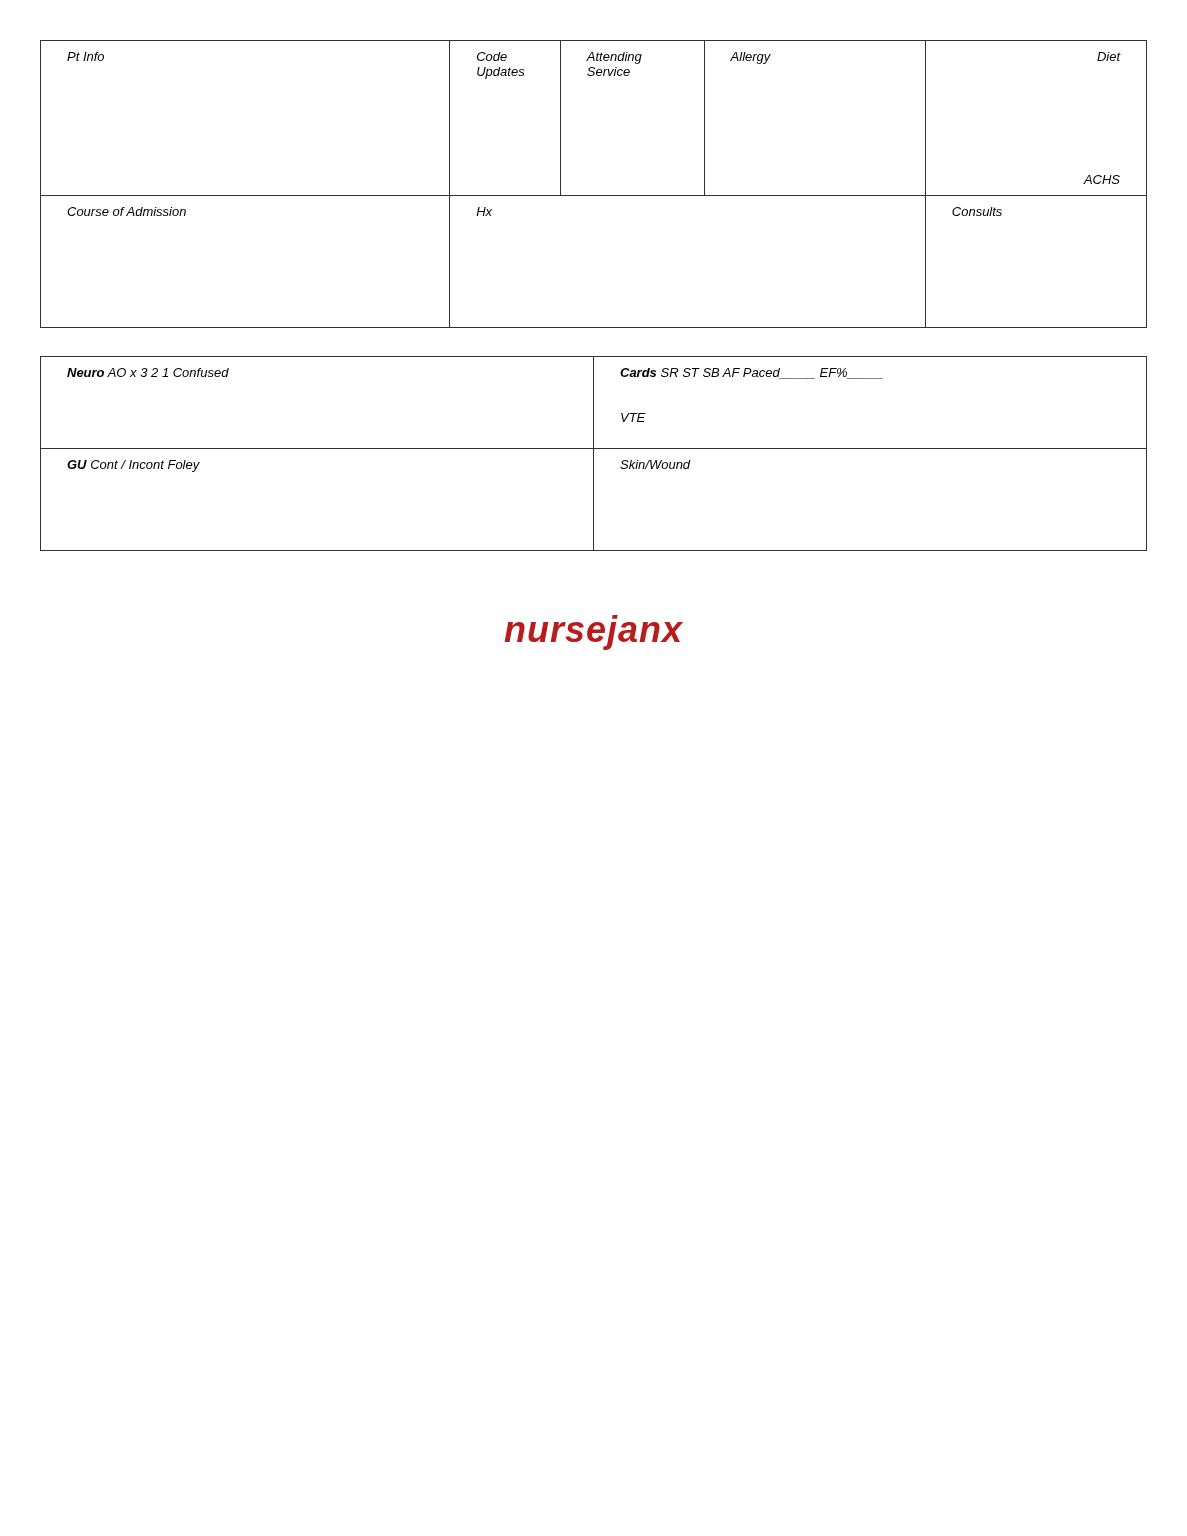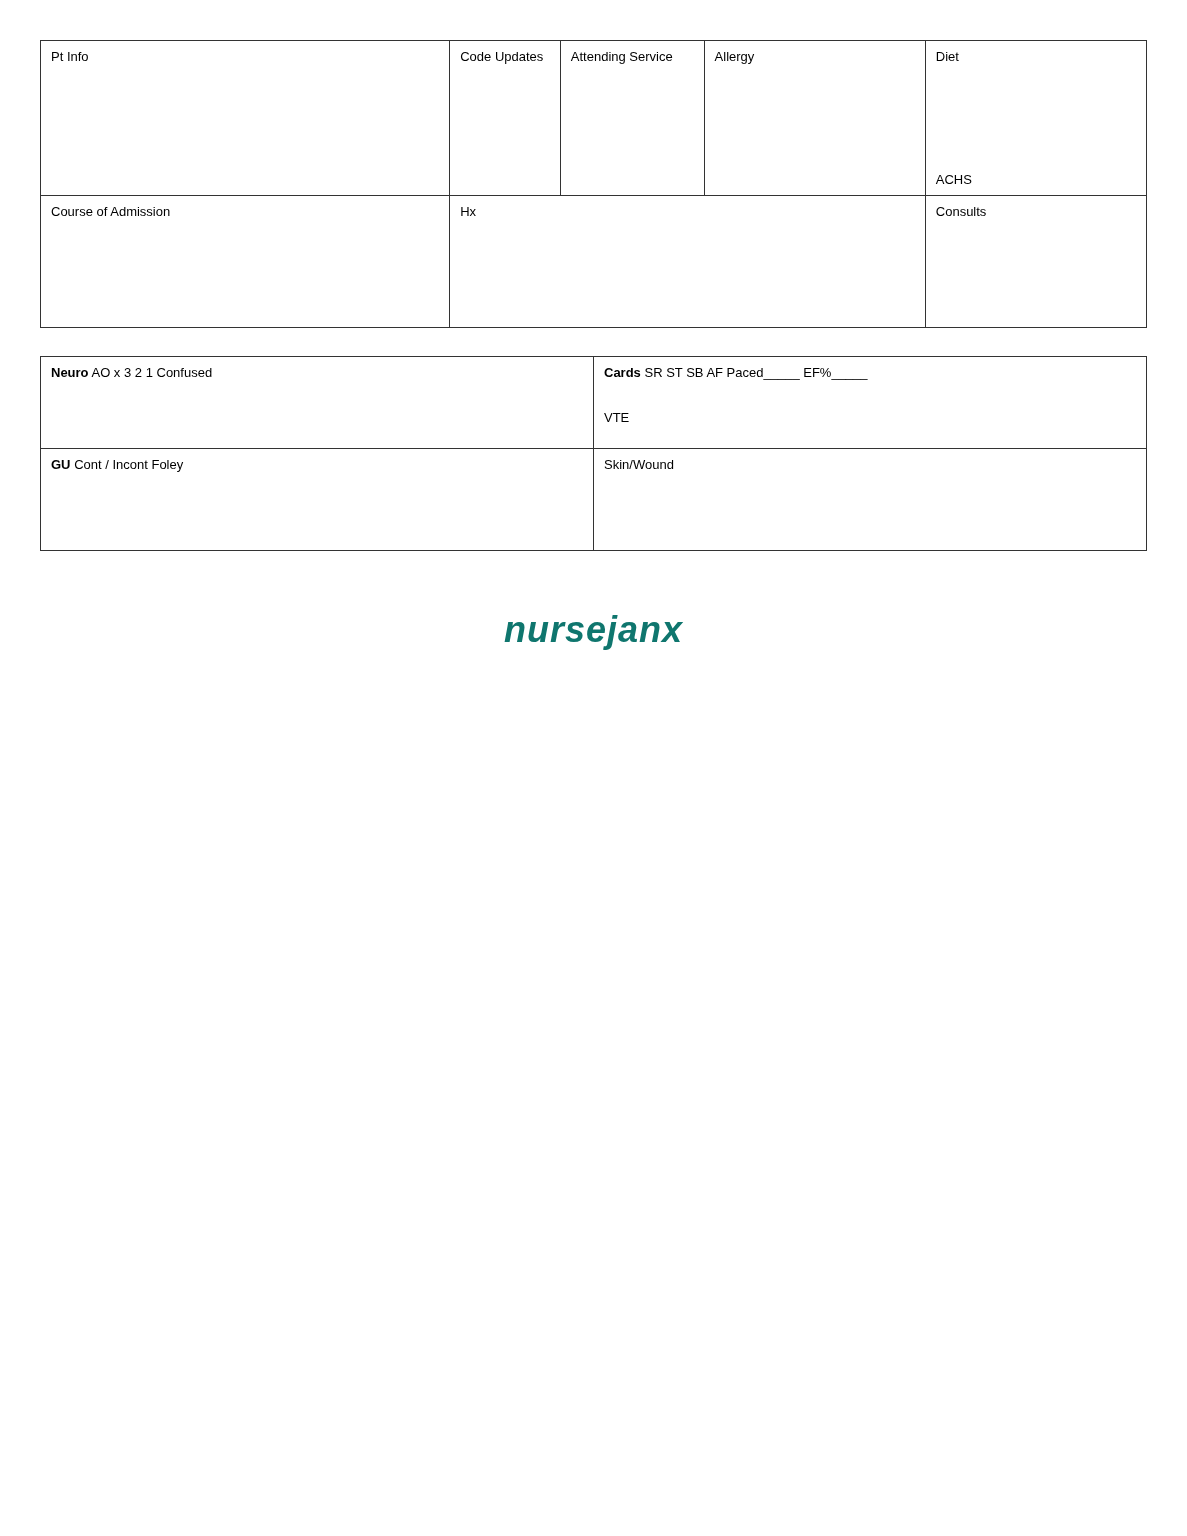--- a/index.html
+++ b/index.html
@@ -20,22 +20,23 @@
 
     .section-table {
       width: 100%;
       border-collapse: collapse;
       border: 1.5px solid #333;
       margin-bottom: 28px;
     }
 
     .section-table td {
       border: 1.5px solid #333;
-      padding: 8px 10px;
+      padding: 8px 26px;
       vertical-align: top;
+      font-style: italic;
     }
 
     .label {
       font-weight: normal;
       font-size: 13px;
     }
 
     .bold {
       font-weight: bold;
     }
@@ -81,21 +82,21 @@
         <div class="cell-content"></div>
       </td>
       <td style="width: 13%;">
         <span class="label">Attending Service</span>
         <div class="cell-content"></div>
       </td>
       <td style="width: 20%;">
         <span class="label">Allergy</span>
         <div class="cell-content"></div>
       </td>
-      <td style="width: 20%;">
+      <td style="width: 20%; text-align: right;">
         <span class="label">Diet</span>
         <div class="cell-content"></div>
         <div class="achs-text">ACHS</div>
       </td>
     </tr>
     <tr>
       <td style="width: 37%;">
         <span class="label">Course of Admission</span>
         <div style="min-height: 100px;"></div>
       </td>
@@ -137,13 +138,13 @@
       </td>
     </tr>
   </tbody>
 </table>
 
 <table class="section-table">
   <tbody>
   </tbody>
 </table>
 
-<div class="brand" style="color: #0f766e;">nursejanx</div>
+<div class="brand" style="color: #b91c1c;">nursejanx</div>
 
 </body></html>

